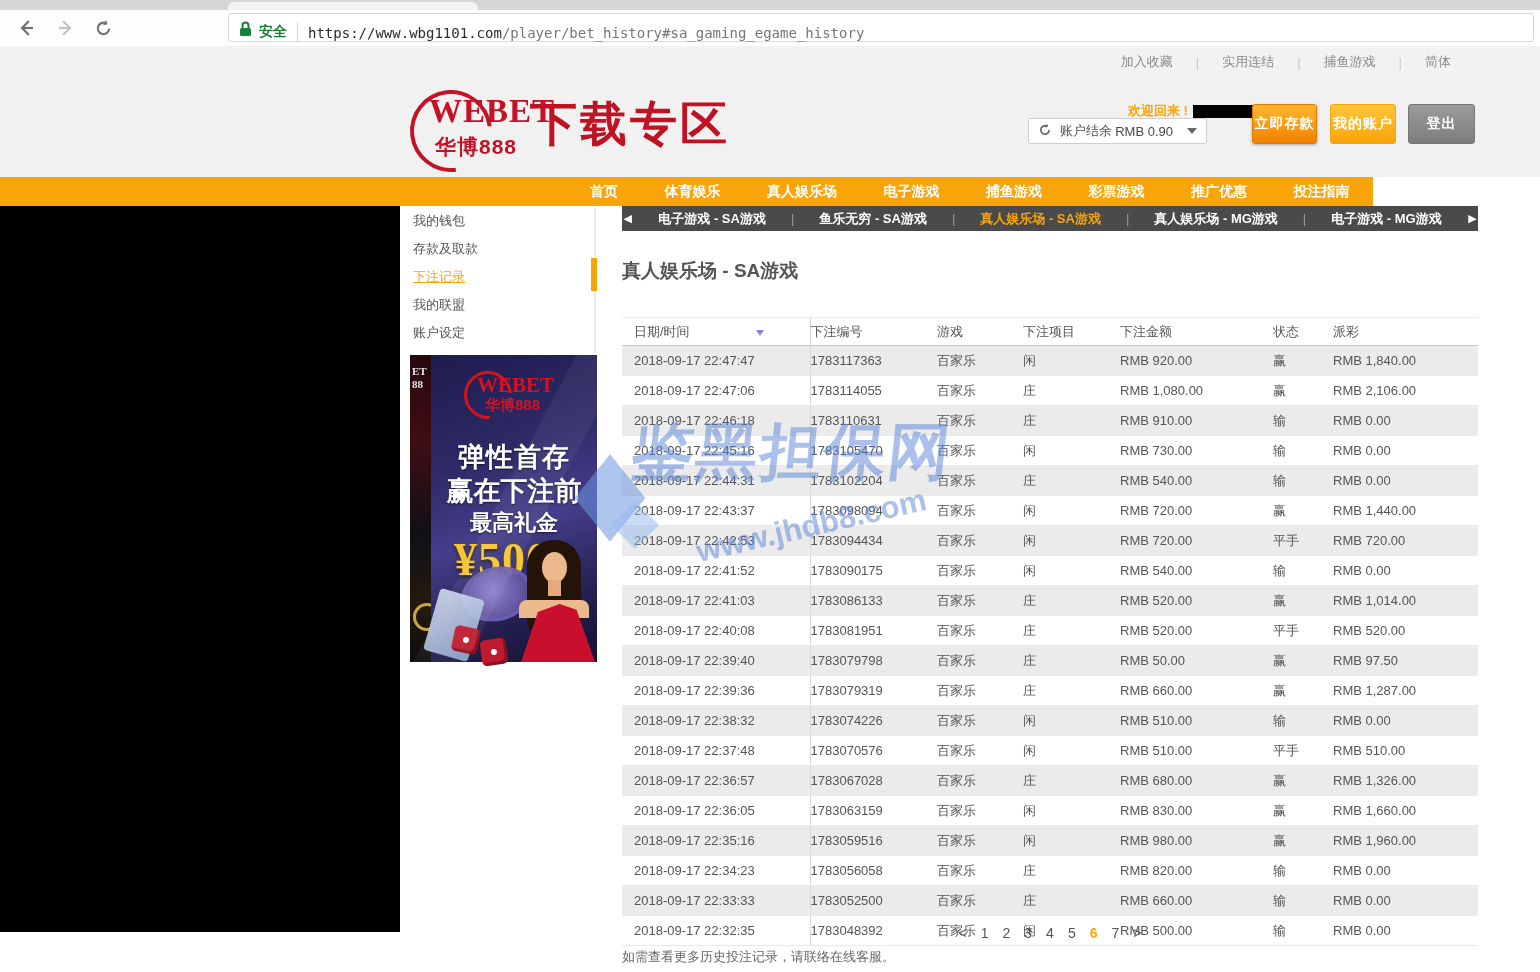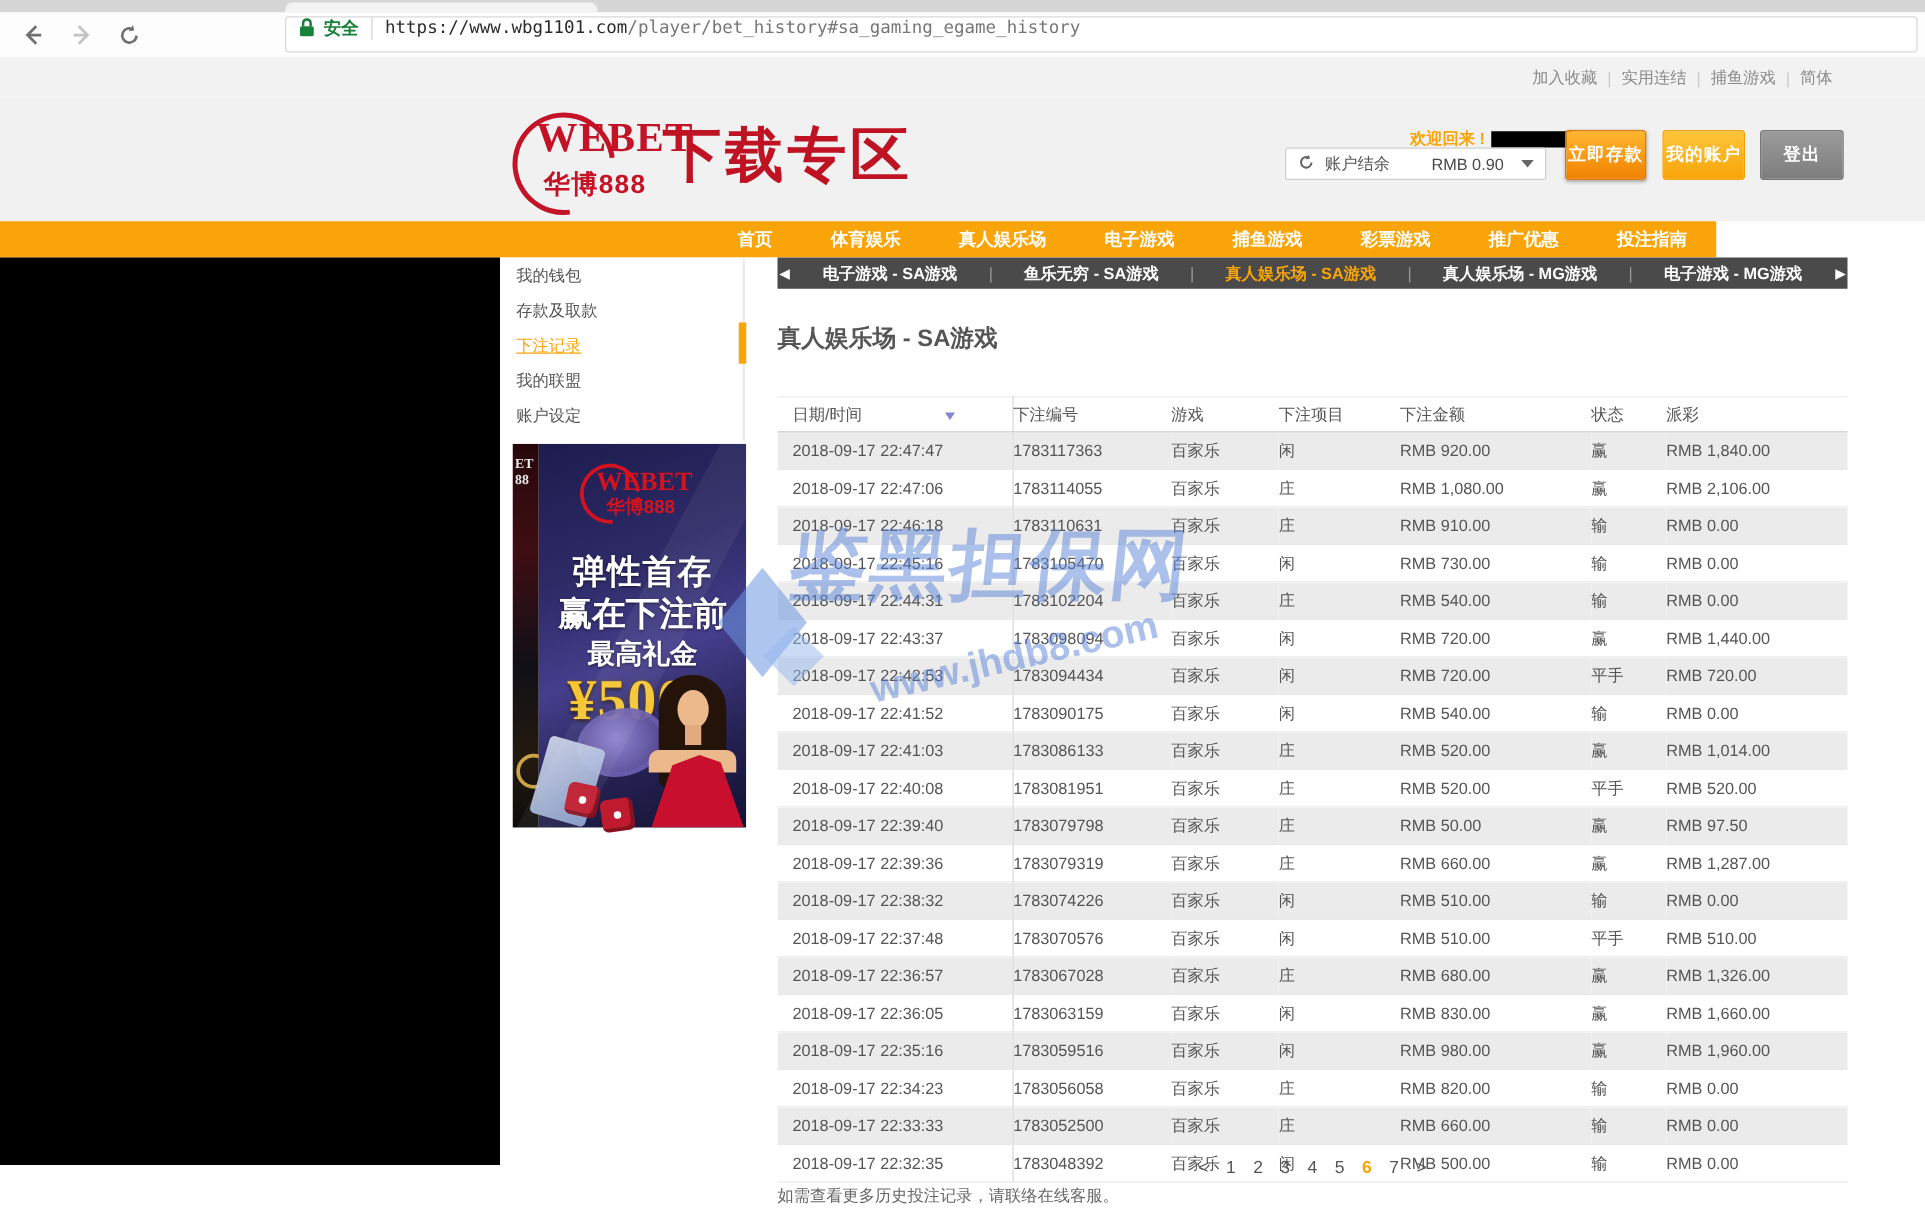--- a/index.html
+++ b/index.html
@@ -5,45 +5,45 @@
   html,body{margin:0;padding:0}
   body{width:1540px;height:972px;position:relative;overflow:hidden;background:#fff;
        font-family:"Liberation Sans",sans-serif;-webkit-font-smoothing:antialiased}
 
   
   .tabstrip{position:absolute;left:0;top:0;width:1540px;height:10px;background:#d6d6d6}
   .tabstrip .tabhint{position:absolute;left:228px;top:2px;width:250px;height:8px;background:#f3f3f3;border-radius:6px 6px 0 0}
   .toolbar{position:absolute;left:0;top:10px;width:1540px;height:36px;background:#fdfdfd;border-bottom:1px solid #e0e0e0}
   .navbtn{position:absolute;top:4px;width:30px;height:28px;display:flex;align-items:center;justify-content:center;cursor:pointer}
   .addressbar{position:absolute;left:228px;top:3px;width:1306px;height:29px;background:#fff;border:1px solid #d9d9d9;border-radius:3px;
-              display:flex;align-items:flex-start;padding:0 10px;box-sizing:border-box;cursor:text}
+              display:flex;align-items:flex-end;padding:0 10px;box-sizing:border-box;cursor:text}
   .secure{color:#188038;font-size:14px;font-weight:bold;margin:0 10px 0 7px}
   .urlsep{width:1px;height:18px;background:#d4d4d4;margin-right:10px}
   .url{font-family:"DejaVu Sans Mono","Liberation Mono",monospace;font-size:14px;white-space:nowrap}
   .url-main{color:#2b2b2b}
   .url-path{color:#767676}
 
   
   .toplinks{position:absolute;left:0;top:46px;width:1540px;height:32px;background:#f2f2f2;
             display:flex;justify-content:flex-end;align-items:center;padding-right:66px;box-sizing:border-box;font-size:13px;color:#8a8a8a}
-  .toplink{margin:0 8px;cursor:pointer}
+  .toplink{margin:0 23px;cursor:pointer}
   .tl-sep{color:#c9c9c9}
 
   
   .masthead{position:absolute;left:0;top:78px;width:1540px;height:99px;background:#f1f1f1}
   .logo{position:absolute;left:408px;top:3px;width:340px;height:94px;cursor:pointer}
   .logo-ring{position:absolute;left:2px;top:9px;width:74px;height:74px;border:4px solid #c41226;border-radius:50%;
              border-right-color:transparent;transform:rotate(38deg)}
   .logo-webet{position:absolute;left:21px;top:12px;font-family:"Liberation Serif",serif;font-weight:bold;font-size:33px;color:#c41226;letter-spacing:1px}
   .logo-888{position:absolute;left:27px;top:52px;font-size:21px;font-weight:bold;color:#c41226;letter-spacing:1px}
   .logo-cn{position:absolute;left:122px;top:12px;font-size:47px;font-weight:bold;color:#bf1323;letter-spacing:3px}
 
   .welcome{position:absolute;left:1128px;top:24px;color:#f9a408;font-size:13px;font-weight:bold;display:flex;align-items:center}
   .censor{display:inline-block;width:64px;height:13px;background:#000;margin-left:5px}
-  .balance{position:absolute;left:1028px;top:40px;width:209px;height:26px;background:#fff;border:1px solid #cfcfcf;border-radius:2px;
+  .balance{position:absolute;left:1028px;top:40px;width:179px;height:26px;background:#fff;border:1px solid #cfcfcf;border-radius:2px;
            display:flex;align-items:center;font-size:13px;color:#555;padding:0 9px;box-sizing:border-box;cursor:pointer}
   .bal-label{margin:0 0 0 8px}
   .bal-value{flex:1;text-align:right;margin-right:14px;color:#4a4a4a}
   .caret{width:0;height:0;border-left:5px solid transparent;border-right:5px solid transparent;border-top:6px solid #666}
   .btn{position:absolute;top:26px;height:40px;border-radius:3px;color:#fff;font-size:14px;font-weight:bold;
        display:flex;align-items:center;justify-content:center;cursor:pointer;box-sizing:border-box;letter-spacing:1px}
   .btn-deposit{left:1252px;width:65px;background:linear-gradient(#ffb62e,#f08200);border:1px solid #e07a00;box-shadow:0 1px 3px rgba(0,0,0,.3)}
   .btn-account{left:1330px;width:66px;background:linear-gradient(#fdc53a,#f9a408);border:1px solid #efa506}
   .btn-logout{left:1408px;width:67px;background:linear-gradient(#9b9b9b,#7d7d7d);border:1px solid #767676}
 

